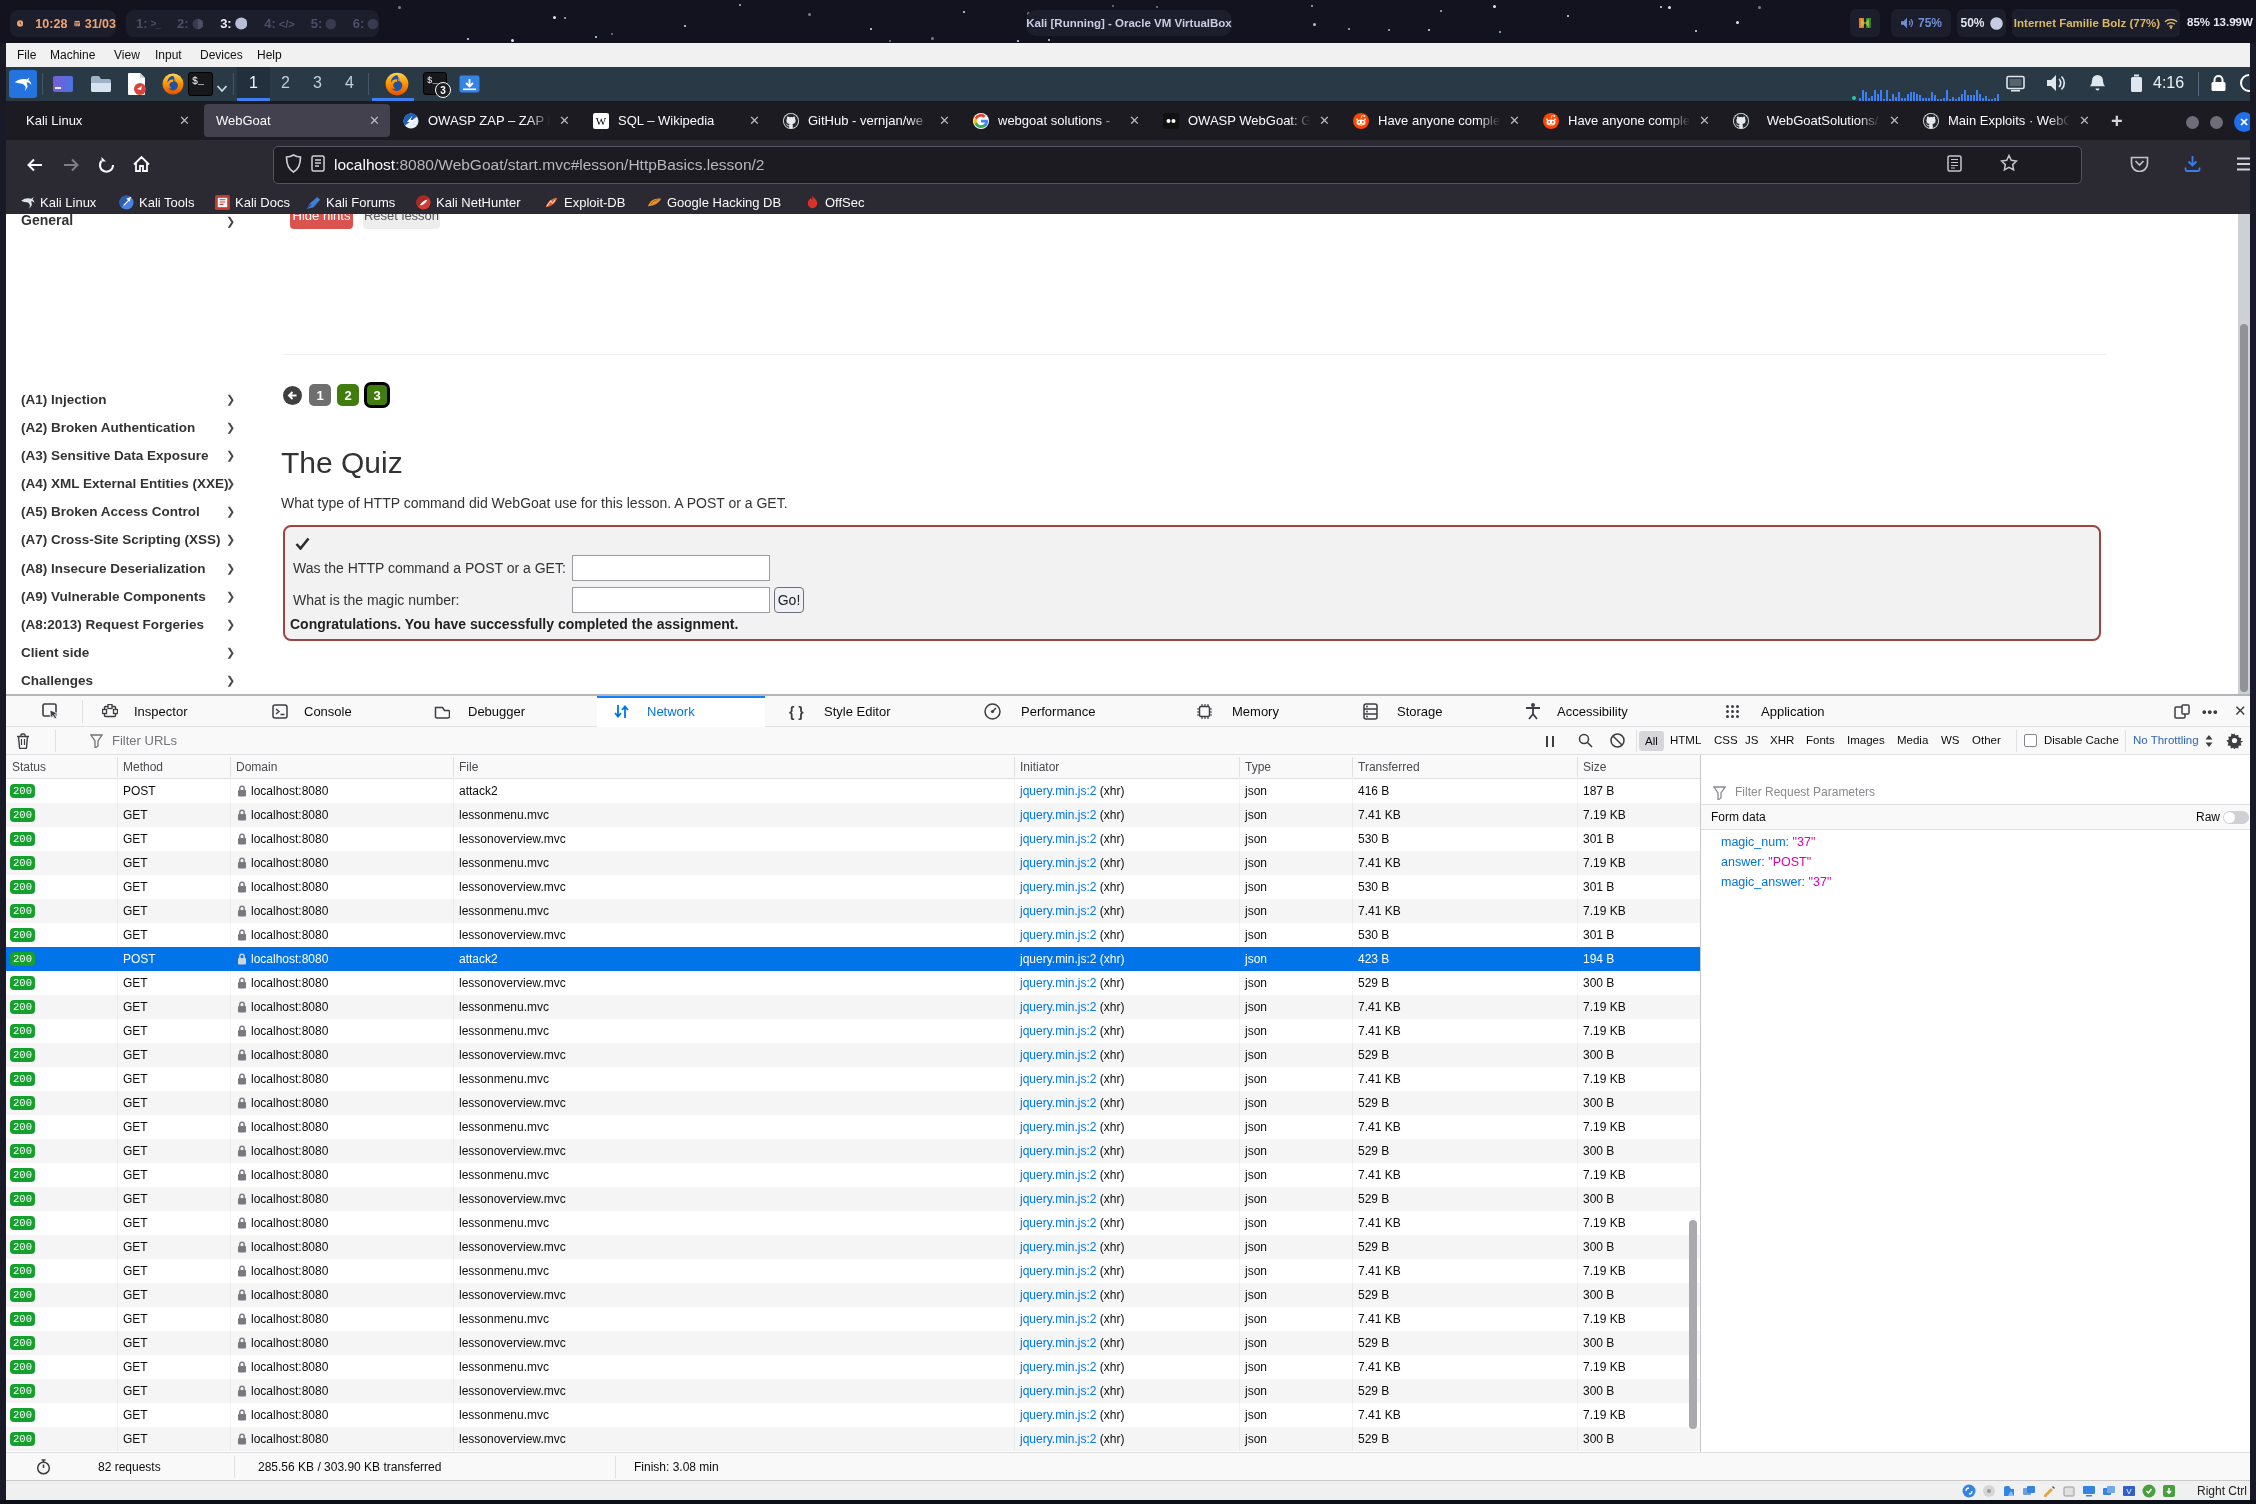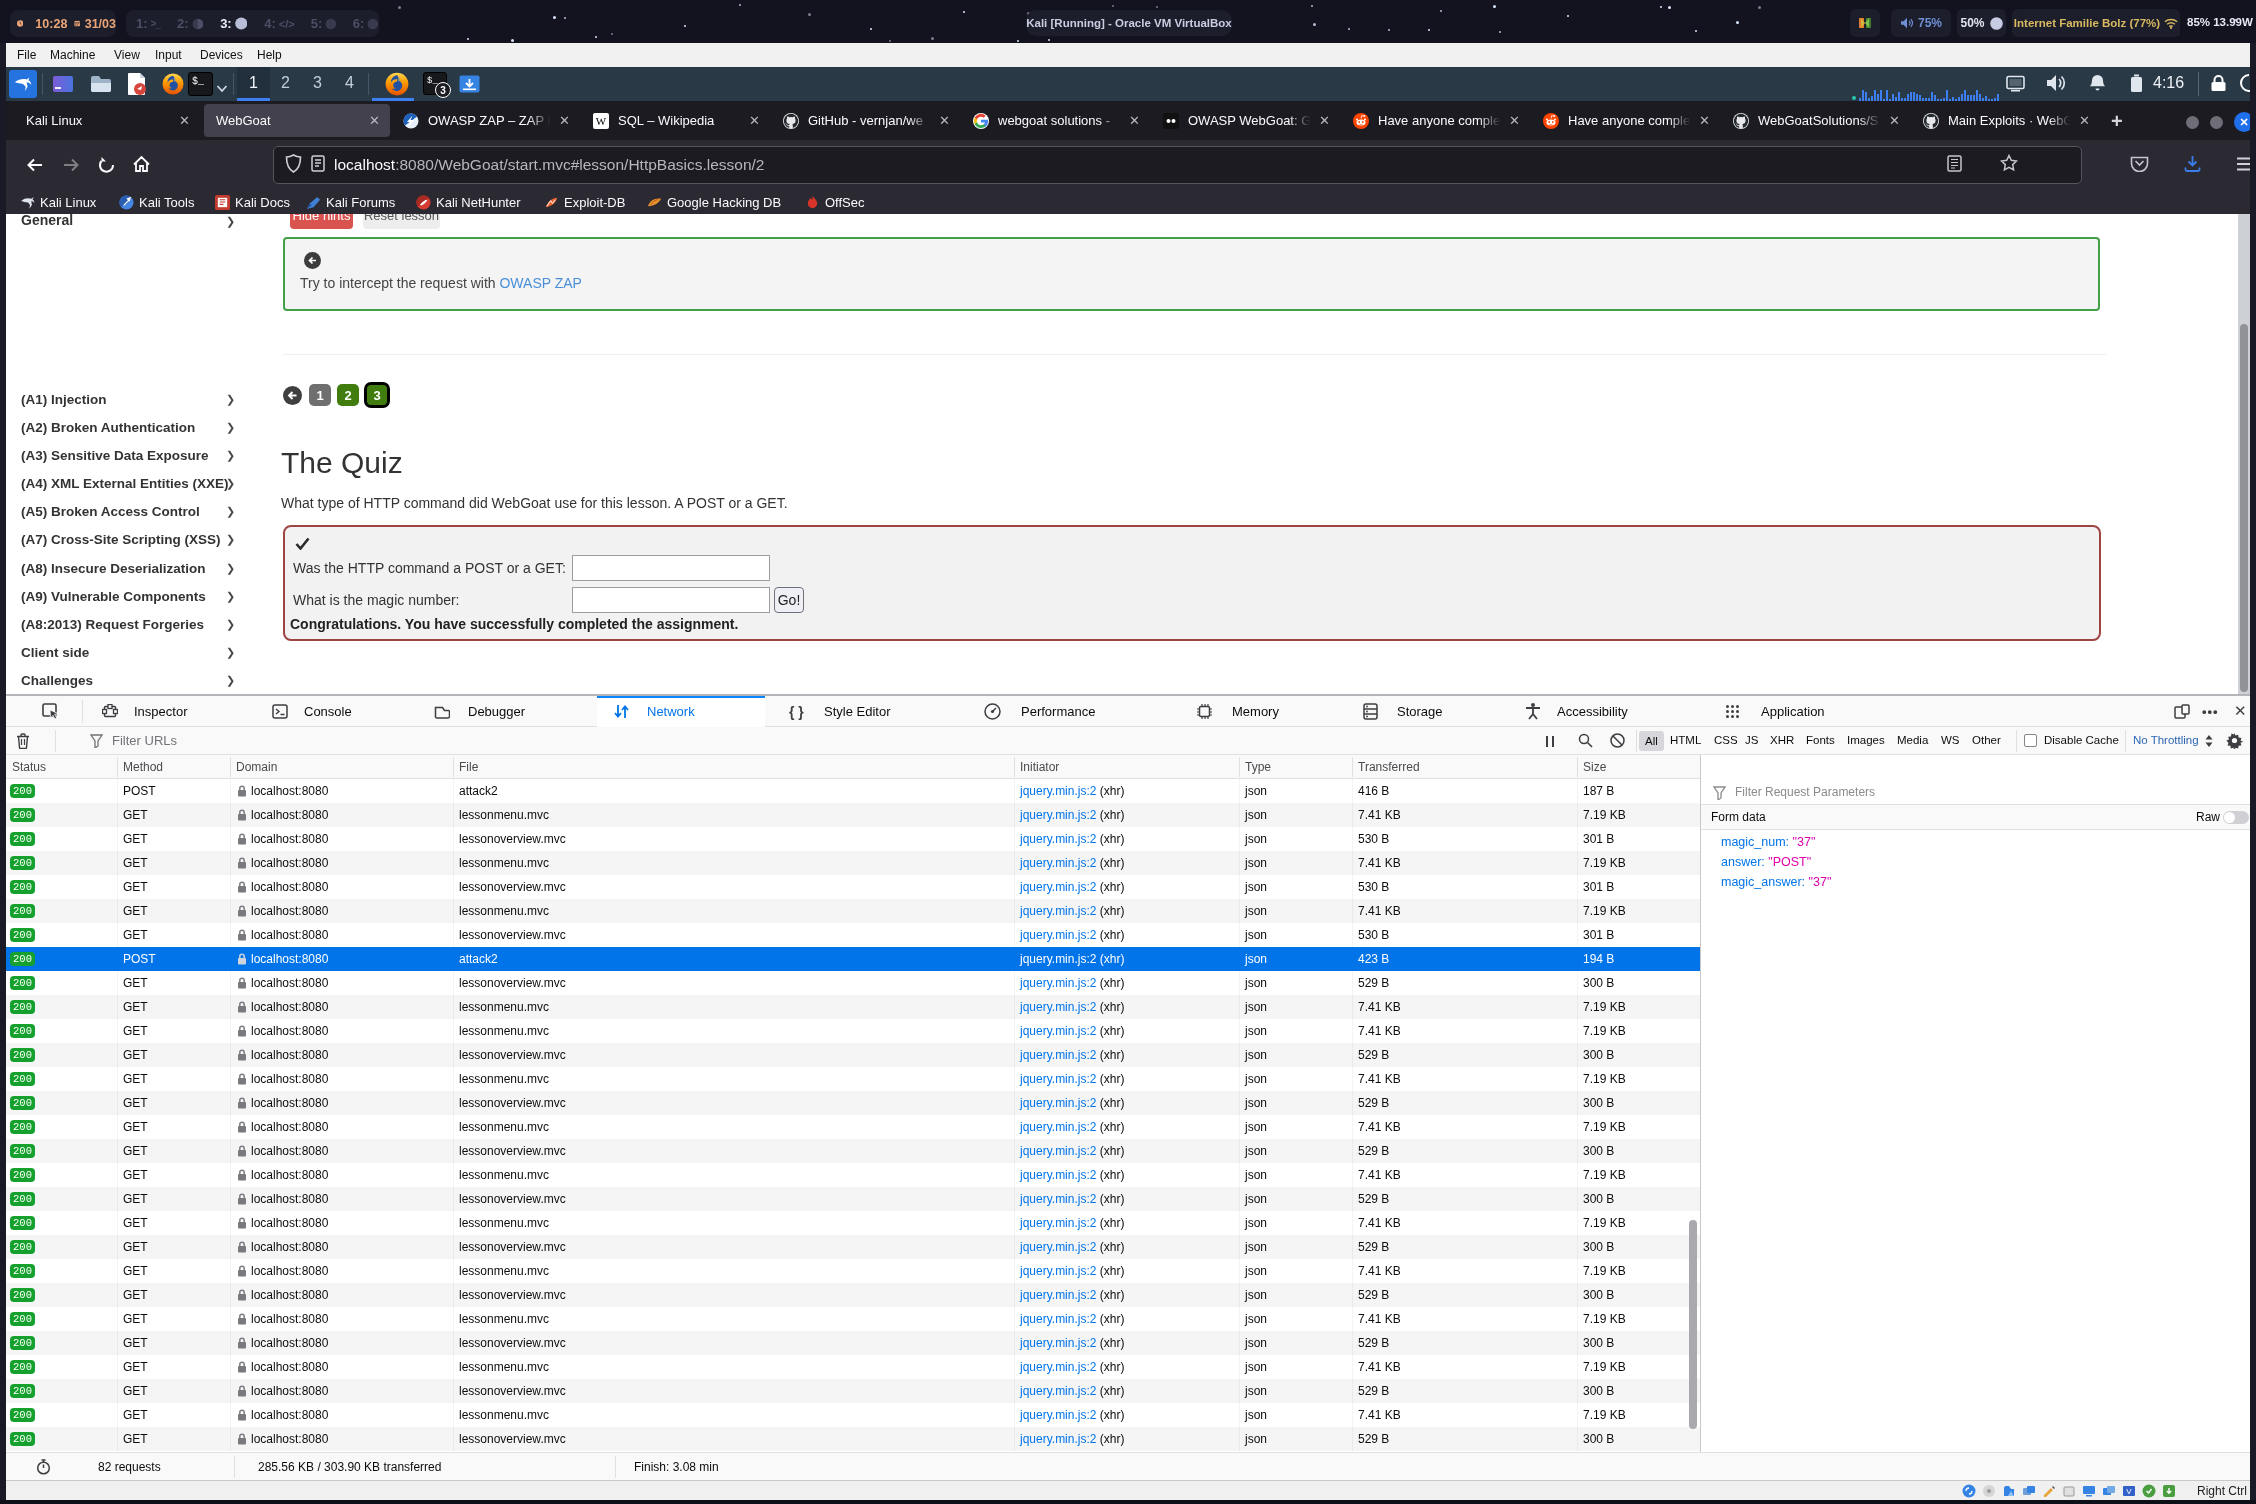--- a/index.html
+++ b/index.html
@@ -416,21 +416,21 @@
       <span style="margin-left:9px;white-space:nowrap;overflow:hidden;flex:1;mask-image:linear-gradient(90deg,#000 78%,transparent 95%);-webkit-mask-image:linear-gradient(90deg,#000 78%,transparent 95%);">Have anyone comple</span>
 <span style="color:#b9b9c1;font-size:13px;margin:0 10px 0 2px;">✕</span>
     </div>
     <div class="abs f" style="left:1718px;top:3px;width:186px;height:33px;border-radius:4px;color:#fbfbfe;font-size:13px;">
 <span style="margin-left:9px;width:16px;height:16px;display:inline-flex;flex-shrink:0;">
         <svg width="16" height="16" viewBox="0 0 16 16">
           <circle cx="8" cy="8" r="8" fill="#e6e8ea"></circle>
           <path d="M8 .8a7.2 7.2 0 00-2.3 14c.4.1.5-.2.5-.4v-1.3c-2 .4-2.4-1-2.4-1-.3-.8-.8-1-.8-1-.7-.5 0-.5 0-.5.7 0 1.1.8 1.1.8.7 1.1 1.7.8 2.1.6 0-.5.3-.8.5-1-1.6-.2-3.3-.8-3.3-3.6 0-.8.3-1.4.7-1.9-.1-.2-.3-.9.1-1.9 0 0 .6-.2 2 .7a6.9 6.9 0 013.6 0c1.4-.9 2-.7 2-.7.4 1 .2 1.7.1 1.9.4.5.7 1.1.7 1.9 0 2.8-1.7 3.4-3.3 3.6.3.2.5.7.5 1.4v2c0 .2.1.5.5.4A7.2 7.2 0 008 .8z" fill="#24292f"></path>
         </svg>
       </span>
-      <span style="margin-left:9px;white-space:nowrap;overflow:hidden;flex:1;mask-image:linear-gradient(90deg,#000 78%,transparent 95%);-webkit-mask-image:linear-gradient(90deg,#000 78%,transparent 95%);">WebGoatSolutions/S</span>
+      <span style="margin-left:9px;white-space:nowrap;overflow:hidden;flex:1;mask-image:linear-gradient(90deg,#000 78%,transparent 95%);text-align:right;-webkit-mask-image:linear-gradient(90deg,#000 78%,transparent 95%);">WebGoatSolutions/S</span>
 <span style="color:#b9b9c1;font-size:13px;margin:0 10px 0 2px;">✕</span>
     </div>
     <div class="abs f" style="left:1908px;top:3px;width:186px;height:33px;border-radius:4px;color:#fbfbfe;font-size:13px;">
 <span style="margin-left:9px;width:16px;height:16px;display:inline-flex;flex-shrink:0;">
         <svg width="16" height="16" viewBox="0 0 16 16">
           <circle cx="8" cy="8" r="8" fill="#e6e8ea"></circle>
           <path d="M8 .8a7.2 7.2 0 00-2.3 14c.4.1.5-.2.5-.4v-1.3c-2 .4-2.4-1-2.4-1-.3-.8-.8-1-.8-1-.7-.5 0-.5 0-.5.7 0 1.1.8 1.1.8.7 1.1 1.7.8 2.1.6 0-.5.3-.8.5-1-1.6-.2-3.3-.8-3.3-3.6 0-.8.3-1.4.7-1.9-.1-.2-.3-.9.1-1.9 0 0 .6-.2 2 .7a6.9 6.9 0 013.6 0c1.4-.9 2-.7 2-.7.4 1 .2 1.7.1 1.9.4.5.7 1.1.7 1.9 0 2.8-1.7 3.4-3.3 3.6.3.2.5.7.5 1.4v2c0 .2.1.5.5.4A7.2 7.2 0 008 .8z" fill="#24292f"></path>
         </svg>
       </span>
       <span style="margin-left:9px;white-space:nowrap;overflow:hidden;flex:1;mask-image:linear-gradient(90deg,#000 78%,transparent 95%);-webkit-mask-image:linear-gradient(90deg,#000 78%,transparent 95%);">Main Exploits · WebG</span>
@@ -589,27 +589,20 @@
       <div class="abs" style="left:15px;top:431px;color:#333;font-size:13.5px;font-weight:bold;">Client side</div>
       <div class="abs" style="left:220px;top:432px;color:#4a4a4a;font-size:11px;">❯</div>
       <div class="abs" style="left:15px;top:459px;color:#333;font-size:13.5px;font-weight:bold;">Challenges</div>
       <div class="abs" style="left:220px;top:460px;color:#4a4a4a;font-size:11px;">❯</div>
  </div>
 
  <div class="abs" style="left:271px;top:0;width:1831px;height:442px;background:#fff;"></div>
  <div class="abs f" style="left:284px;top:-13px;width:63px;height:28px;background:#d9534f;border-radius:4px;justify-content:center;color:#fff;font-size:13px;">Hide hints</div>
  <div class="abs f" style="left:357px;top:-13px;width:77px;height:28px;background:#ededed;border-radius:4px;justify-content:center;color:#555;font-size:13px;">Reset lesson</div>
 
- <div class="abs" style="left:277px;top:23px;width:1817px;height:74px;background:#f4f4f4;border:2px solid #43a047;border-radius:4px;">
-   <svg class="abs" style="left:19px;top:13px;" width="17" height="17" viewBox="0 0 17 17">
-        <circle cx="8.5" cy="8.5" r="8.5" fill="#3c3c3c"></circle>
-        <path d="M12 8.5H6M8.5 5.5l-3 3 3 3" stroke="#fff" stroke-width="1.7" fill="none"></path>
-      </svg>
-   <div class="abs" style="left:15px;top:36px;font-size:14px;color:#444;">Try to intercept the request with <span style="color:#4a90d9;">OWASP ZAP</span></div>
- </div>
  <div class="abs" style="left:277px;top:140px;width:1823px;height:1px;background:#f0f0f0;"></div>
 
  <svg class="abs" style="left:277px;top:172px;" width="19" height="19" viewBox="0 0 19 19">
       <circle cx="9.5" cy="9.5" r="9.5" fill="#3f3f3f"></circle>
       <path d="M13.5 9.5h-7M9.5 6l-3.5 3.5L9.5 13" stroke="#fff" stroke-width="1.9" fill="none"></path>
     </svg>
  <div class="abs f" style="left:303px;top:170px;width:22px;height:22px;background:#6f6f6f;border-radius:5px;justify-content:center;color:#fff;font-size:13px;font-weight:bold;">1</div>
  <div class="abs f" style="left:331px;top:170px;width:22px;height:22px;background:#417c0f;border-radius:5px;justify-content:center;color:#fff;font-size:13px;font-weight:bold;">2</div>
  <div class="abs f" style="left:358px;top:168px;width:26px;height:26px;background:#417c0f;border:3px solid #000;border-radius:7px;justify-content:center;color:#fff;font-size:13px;font-weight:bold;">3</div>
 

